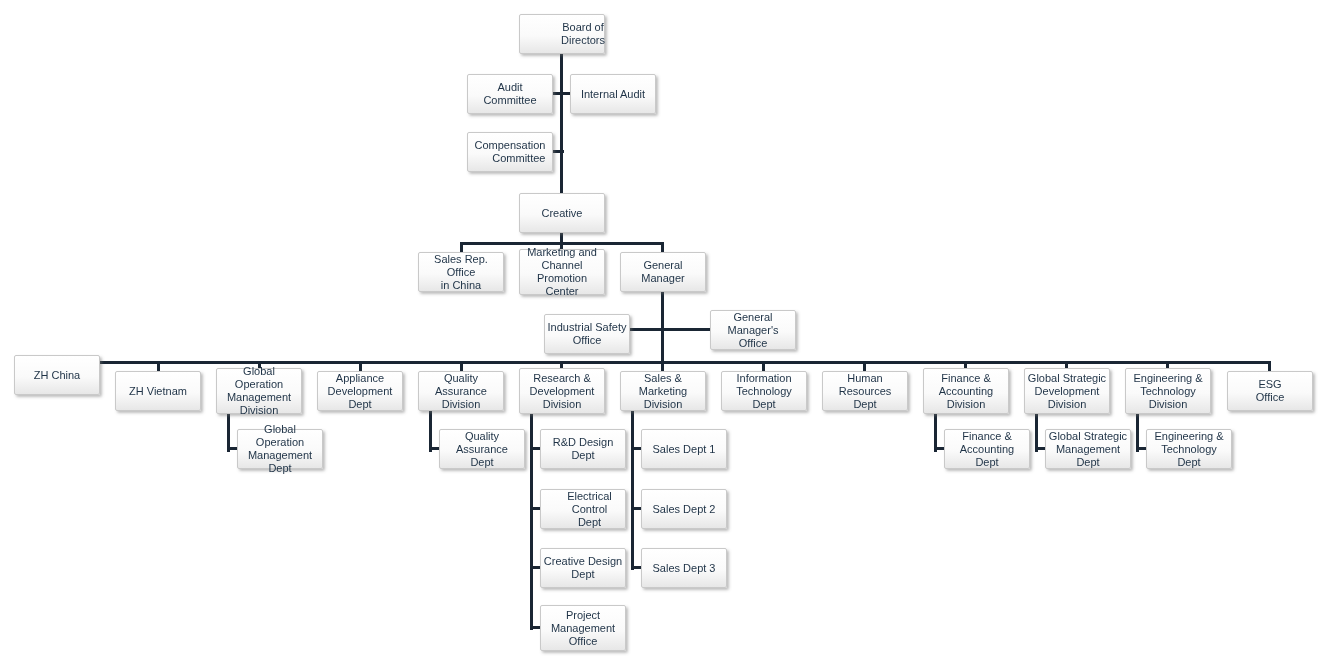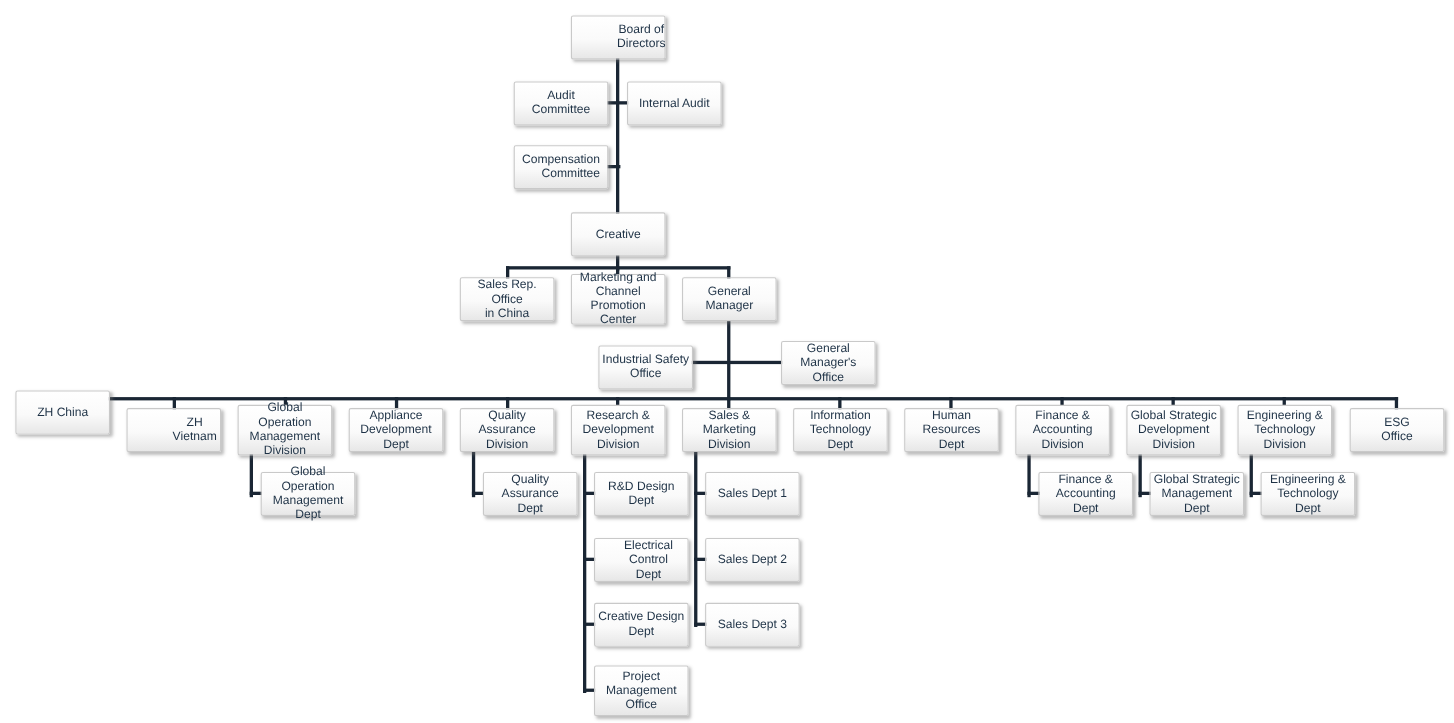--- a/index.html
+++ b/index.html
@@ -81,21 +81,21 @@
   <div class="node h3" style="left:519px;top:249px;">Marketing and
 Channel
 Promotion Center</div>
   <div class="node" style="left:620px;top:252px;">General Manager</div>
   <div class="node" style="left:531px;top:314px;margin-left:13px;">Industrial Safety
 Office</div>
   <div class="node" style="left:710px;top:310px;">General Manager's
 Office</div>
 
   <div class="node" style="left:14px;top:355px;">ZH China</div>
-  <div class="node" style="left:115px;top:371px;padding-left:40px;">ZH Vietnam</div>
+  <div class="node" style="left:115px;top:371px;">ZH Vietnam</div>
   <div class="node h3" style="left:216px;top:368px;">Global Operation
 Management
 Division</div>
   <div class="node" style="left:317px;top:371px;">Appliance
 Development Dept</div>
   <div class="node" style="left:418px;top:371px;">Quality Assurance
 Division</div>
   <div class="node h3" style="left:519px;top:368px;">Research &amp;
 Development
 Division</div>

